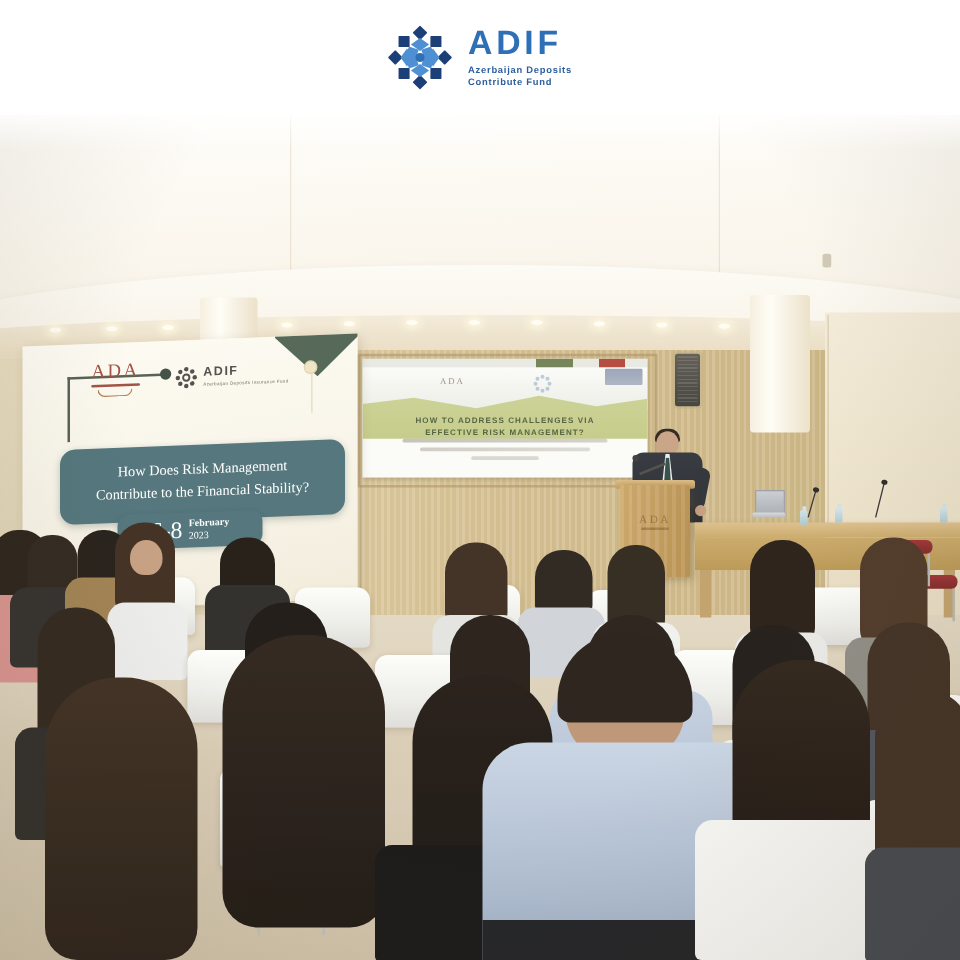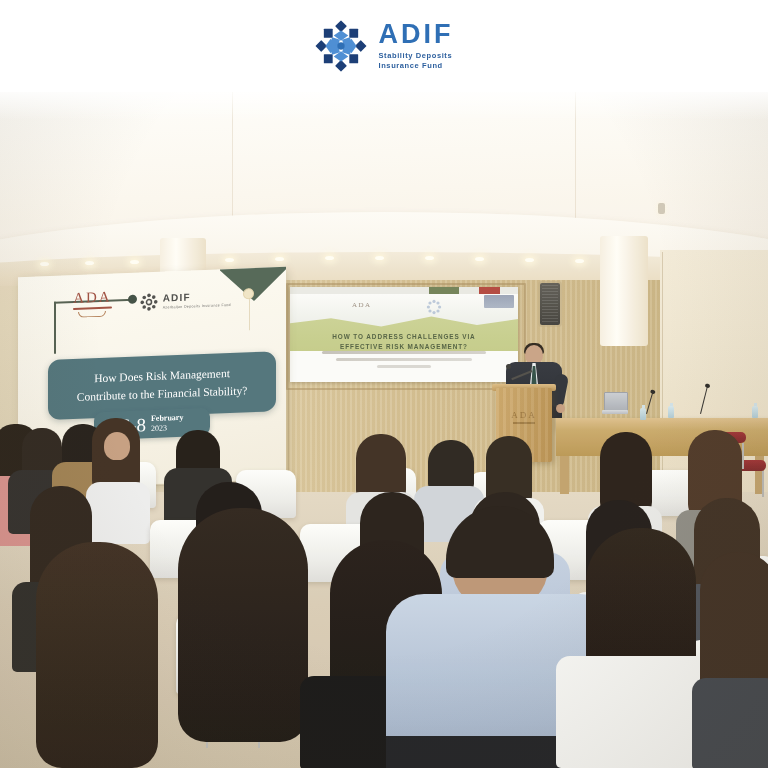--- a/index.html
+++ b/index.html
@@ -463,19 +463,19 @@
           <path d="M67 33 L72 48 L57 53 L52 38 Z"></path>
           <path d="M33 67 L28 52 L43 47 L48 62 Z"></path>
           <path d="M67 67 L52 62 L57 47 L72 52 Z"></path>
         </g>
         <circle cx="50" cy="50" r="7" fill="#2f6fb5"></circle>
       </g>
     </svg>
     <div class="logo-text">
       <div class="logo-adif">ADIF</div>
       <div class="logo-tag">
-        <div>Stability Deposits</div>
-        <div>Insurance Fund</div>
+        <div>Azerbaijan Deposits</div>
+        <div>Contribute Fund</div>
       </div>
     </div>
   </div>
 
 </div>
 
 </body></html>

